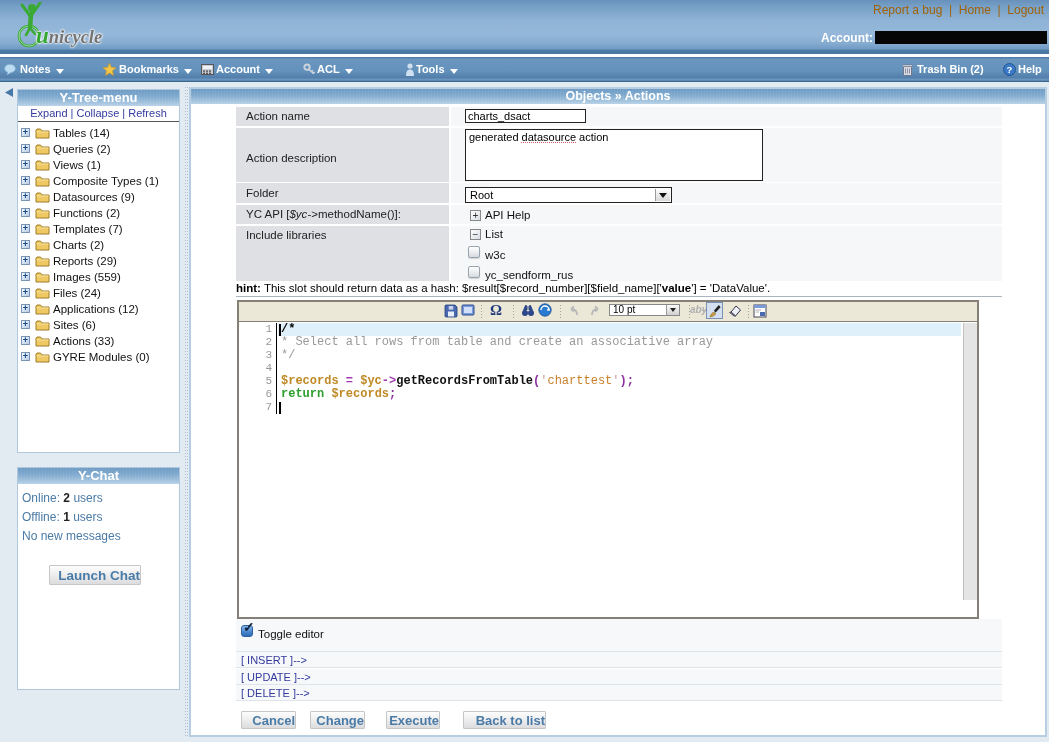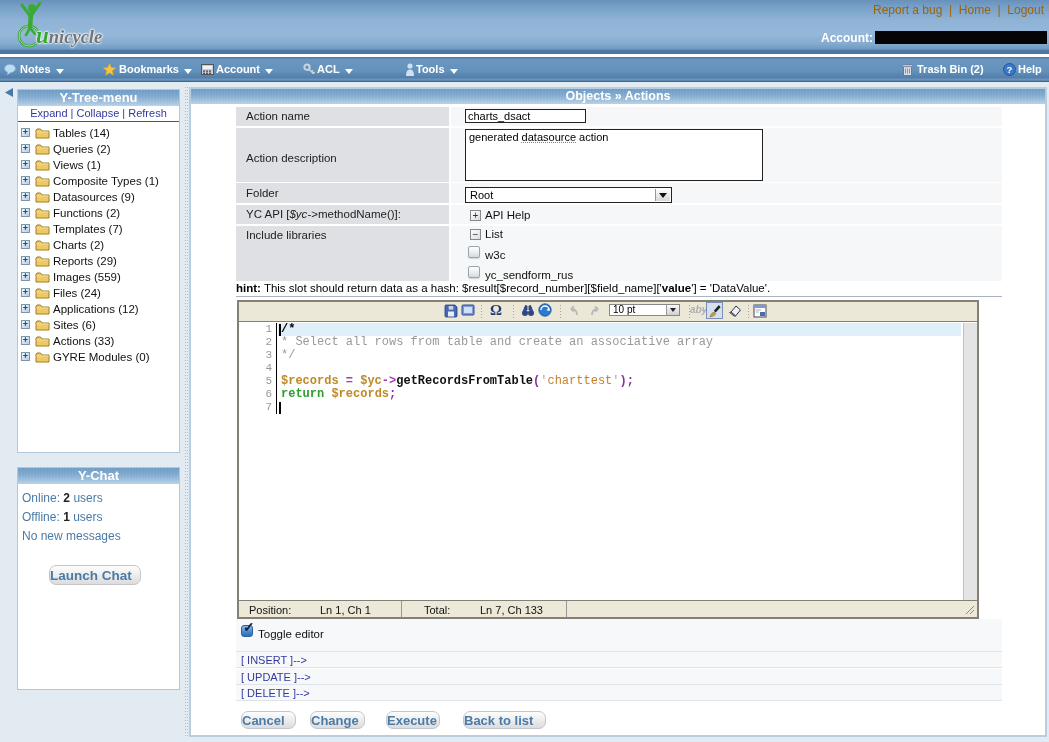--- a/index.html
+++ b/index.html
@@ -30,21 +30,21 @@
 .toolbar{position:absolute;left:0;top:0;width:738px;height:20px;background:#ece8d8;border-bottom:1px solid #848078}
 .tbi{position:absolute}
 .tbsep{position:absolute;top:3px;width:1px;height:13px;background-image:repeating-linear-gradient(180deg,#a8a494 0 1px,transparent 1px 3px)}
 .statusbar{position:absolute;left:0;top:298px;width:738px;height:17px;background:#ece9d8;border-top:1px solid #848078;font-size:11px;color:#111}
 .gut{position:absolute;left:0;top:21px;width:38px;height:91px;border-right:1px solid #000;background:#fff}
 .gnum{position:absolute;right:4px;width:30px;text-align:right;color:#999;font-size:11px;font-family:"Liberation Mono",monospace}
 .code{position:absolute;left:42px;top:21px;font-family:"Liberation Mono",monospace;font-size:12px;white-space:pre;line-height:13px}
 .cl{position:absolute;left:0;height:13px;white-space:pre}
 .scrolltrack{position:absolute;right:0;top:21px;width:14px;height:277px;background:#e4e4e4;border-left:1px solid #c0c0c0}
 .linkrow{position:absolute;left:236px;width:766px;height:16px;background:#f7f8f9;border-bottom:1px solid #dde4ea;font-size:11px;color:#333a9e;line-height:16px}
-.btn{position:absolute;height:18px;background:linear-gradient(180deg,#fdfdfd 0,#ededee 50%,#dcdcde 100%);border:1px solid #c6c6c6;border-radius:7px;color:#4a7ba7;font-weight:bold;font-size:13px;text-align:left}
+.btn{position:absolute;height:18px;background:linear-gradient(180deg,#fdfdfd 0,#ededee 50%,#dcdcde 100%);border:1px solid #c6c6c6;border-radius:1px;color:#4a7ba7;font-weight:bold;font-size:13px;text-align:right}
 .chatline{position:absolute;left:4px;font-size:12px;color:#4a7aa6}
 </style></head>
 <body>
 
 <div class="abs hdr"></div>
 <div class="abs" style="left:16px;top:2px;width:180px;height:52px">
   <svg width="180" height="52" style="position:absolute;left:0;top:0">
     <circle cx="13" cy="34" r="10" fill="none" stroke="#3aaa35" stroke-width="2.6"></circle>
     <circle cx="13" cy="34" r="10" fill="none" stroke="#ffffff" stroke-width="0.9" opacity="0.55"></circle>
     <path d="M14 26 L15 12" stroke="#3aaa35" stroke-width="4.5" fill="none" stroke-linecap="round"></path>
@@ -354,31 +354,20 @@
   <div class="code">
     <div class="cl" style="top:0;color:#000;font-weight:bold">/*</div>
     <div class="cl" style="top:13px;color:#999">* Select all rows from table and create an associative array</div>
     <div class="cl" style="top:26px;color:#999">*/</div>
     <div class="cl" style="top:52px"><b style="color:#bf8a25">$records</b> <b style="color:#a23bb0">=</b> <b style="color:#bf8a25">$yc</b><b style="color:#a23bb0">-&gt;</b><b style="color:#111">getRecordsFromTable</b><b style="color:#8a2f9e">(</b><span style="color:#cc9a9a">'</span><span style="color:#c87f28">charttest</span><span style="color:#cc9a9a">'</span><b style="color:#8a2f9e">)</b><b style="color:#8a2f9e">;</b></div>
     <div class="cl" style="top:65px"><b style="color:#2e9e2e">return</b> <b style="color:#bf8a25">$records</b><b style="color:#8a2f9e">;</b></div>
   </div>
   <div class="abs" style="left:39.5px;top:21.5px;width:2px;height:12px;background:#000"></div>
   <div class="abs" style="left:39.5px;top:99.5px;width:2px;height:12px;background:#000"></div>
   <div class="scrolltrack"></div>
-  <div class="statusbar">
-    <span style="position:absolute;left:10px;top:3px">Position:</span>
-    <span style="position:absolute;left:81px;top:3px">Ln 1, Ch 1</span>
-    <span style="position:absolute;left:162px;top:0;width:1px;height:16px;background:#999"></span>
-    <span style="position:absolute;left:185px;top:3px">Total:</span>
-    <span style="position:absolute;left:241px;top:3px">Ln 7, Ch 133</span>
-    <span style="position:absolute;left:327px;top:0;width:1px;height:16px;background:#999"></span>
-    <svg style="position:absolute;right:2px;bottom:2px" width="10" height="10">
-        <path d="M9 1 L1 9 M9 5 L5 9" stroke="#888" stroke-width="1" fill="none"></path>
-      </svg>
-  </div>
 </div>
 
 <div class="abs" style="left:236px;top:619px;width:766px;height:33px;background:#f7f8f9;border-bottom:1px solid #dde4ea"></div>
 <div class="abs" style="left:241px;top:625px;width:12px;height:12px;border-radius:3px;background:linear-gradient(180deg,#8cbcec 0,#4886cc 60%,#2f6cb8 100%);border:1px solid #2a5fa0"></div>
 <div class="abs" style="left:243px;top:619px;font-size:14px;font-weight:bold;color:#10223f">✓</div>
 <div class="abs" style="left:258px;top:628px;font-size:11.5px;color:#111">Toggle editor</div>
 
 <div class="linkrow" style="top:652px"><span style="margin-left:5px">[ INSERT ]--&gt;</span></div>
 <div class="linkrow" style="top:669px"><span style="margin-left:5px">[ UPDATE ]--&gt;</span></div>
 <div class="linkrow" style="top:685px"><span style="margin-left:5px">[ DELETE ]--&gt;</span></div>

